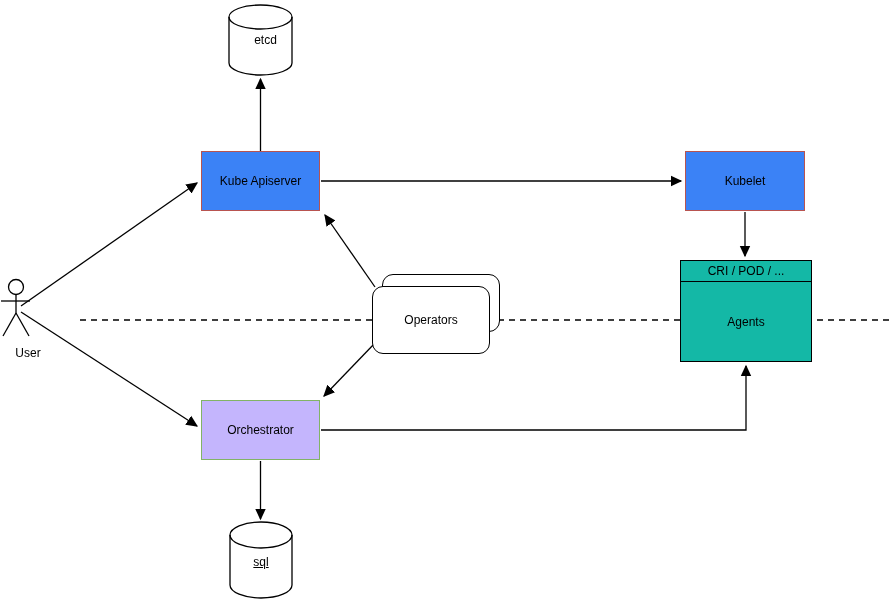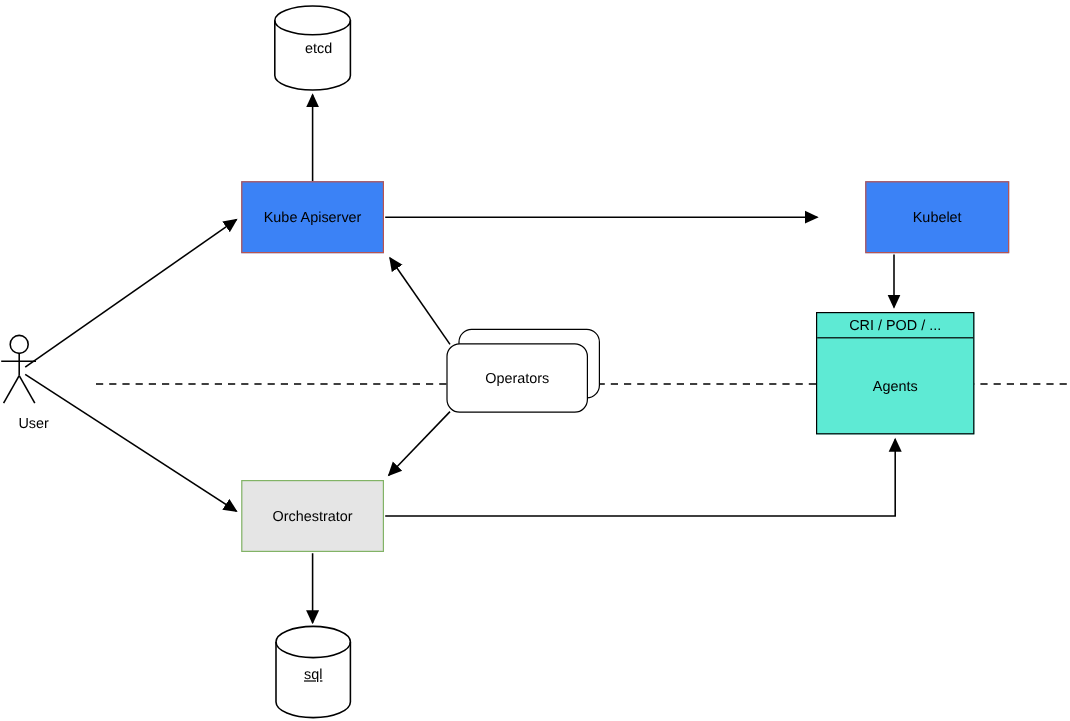--- a/index.html
+++ b/index.html
@@ -17,33 +17,33 @@
   .node {
     position: absolute;
     box-sizing: border-box;
     display: flex;
     align-items: center;
     justify-content: center;
     text-align: center;
     line-height: 1.2;
   }
   .node-red   { background: #3b82f6; border: 1.4px solid #b85450; }
-  .node-green { background: #e5e5e5; border: 1.4px solid #82b366; }
+  .node-green { background: #c4b5fd; border: 1.4px solid #82b366; }
   .card {
     position: absolute;
     box-sizing: border-box;
     background: #ffffff;
     border: 1.4px solid #000000;
     border-radius: 11px;
   }
   .card-front { display: flex; align-items: center; justify-content: center; }
   .tbl {
     position: absolute;
     box-sizing: border-box;
-    background: #5eead4;
+    background: #14b8a6;
     border: 1.4px solid #000000;
     display: flex;
     flex-direction: column;
   }
   .tbl .cell {
     box-sizing: border-box;
     display: flex;
     align-items: center;
     justify-content: center;
     text-align: center;
@@ -90,29 +90,29 @@
       <line x1="321" y1="181" x2="681" y2="181" marker-end="url(#arr)"></line>
       <line x1="375" y1="287" x2="325" y2="215" marker-end="url(#arr)"></line>
       <line x1="375" y1="343" x2="324" y2="396" marker-end="url(#arr)"></line>
       <line x1="745" y1="212" x2="745" y2="256" marker-end="url(#arr)"></line>
       <polyline points="321,430 746,430 746,366" marker-end="url(#arr)"></polyline>
       <line x1="260.5" y1="461" x2="260.5" y2="519" marker-end="url(#arr)"></line>
     </g>
   </svg>
 
   <div class="card" style="left:382px; top:274px; width:118px; height:58px;"></div>
-  <div class="card card-front" style="left:372px; top:286px; width:118px; height:58px;">
+  <div class="card card-front" style="left:372px; top:286px; width:118px; height:68px;">
     <span>Operators</span>
   </div>
 
   <div class="node node-red" style="left:201px; top:151px; width:119px; height:60px;">
     <span>Kube Apiserver</span>
   </div>
 
-  <div class="node node-red" style="left:685px; top:151px; width:120px; height:60px;margin-left:36px;">
+  <div class="node node-red" style="left:685px; top:151px; width:120px; height:60px;">
     <span>Kubelet</span>
   </div>
 
   <div class="node node-green" style="left:201px; top:400px; width:119px; height:60px;">
     <span>Orchestrator</span>
   </div>
 
   <div class="tbl" style="left:680px; top:260px; width:132px; height:102px;">
     <div class="cell" style="height:20px;">
       <span>CRI / POD / ...</span>

